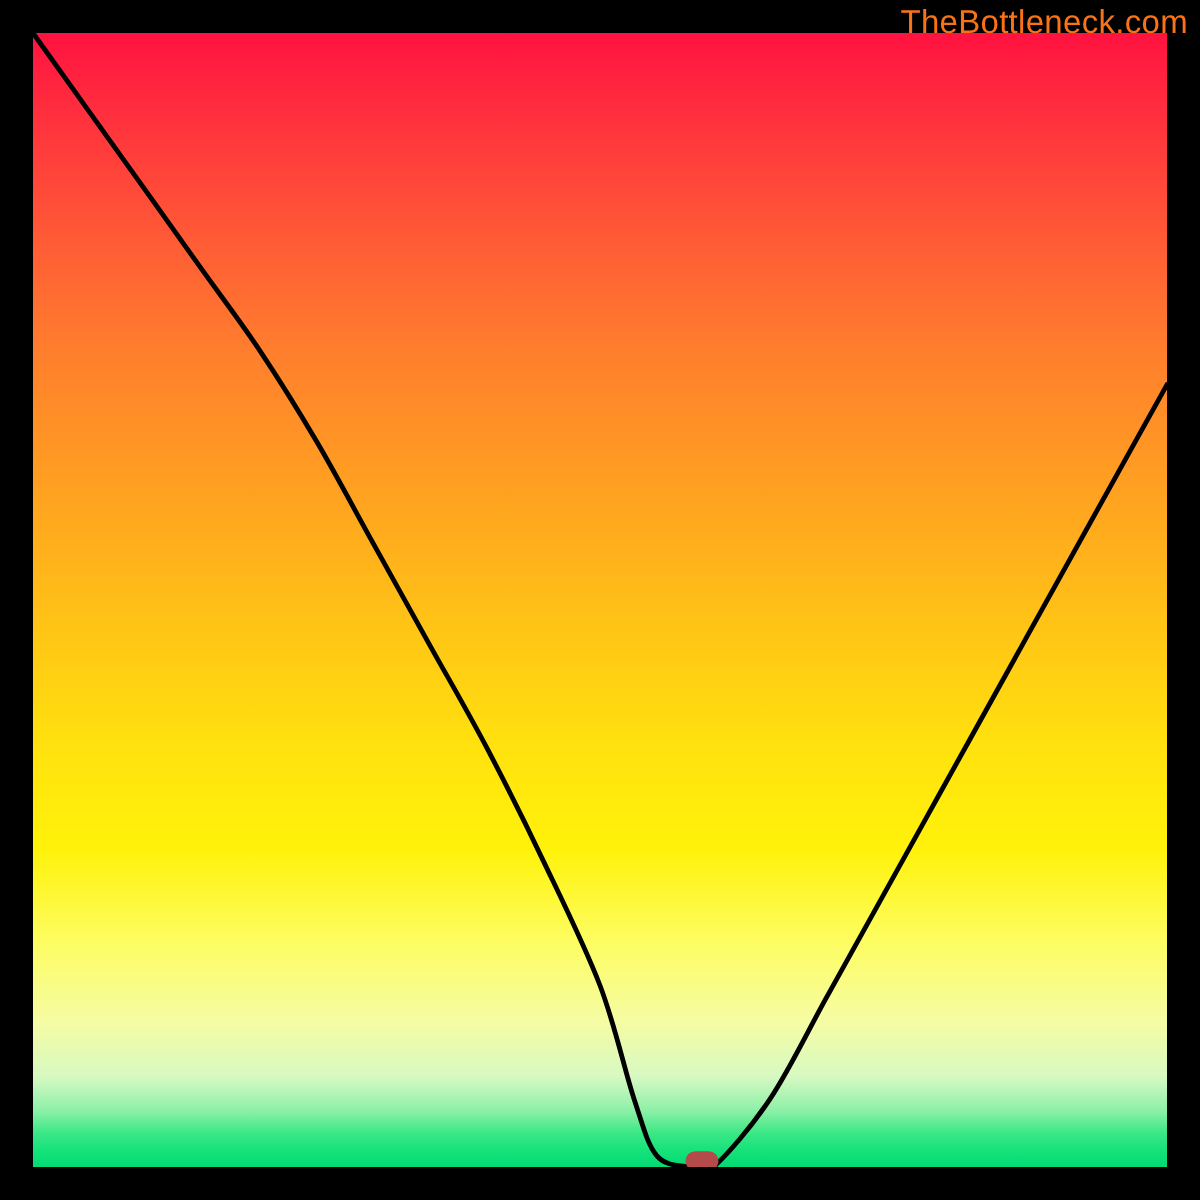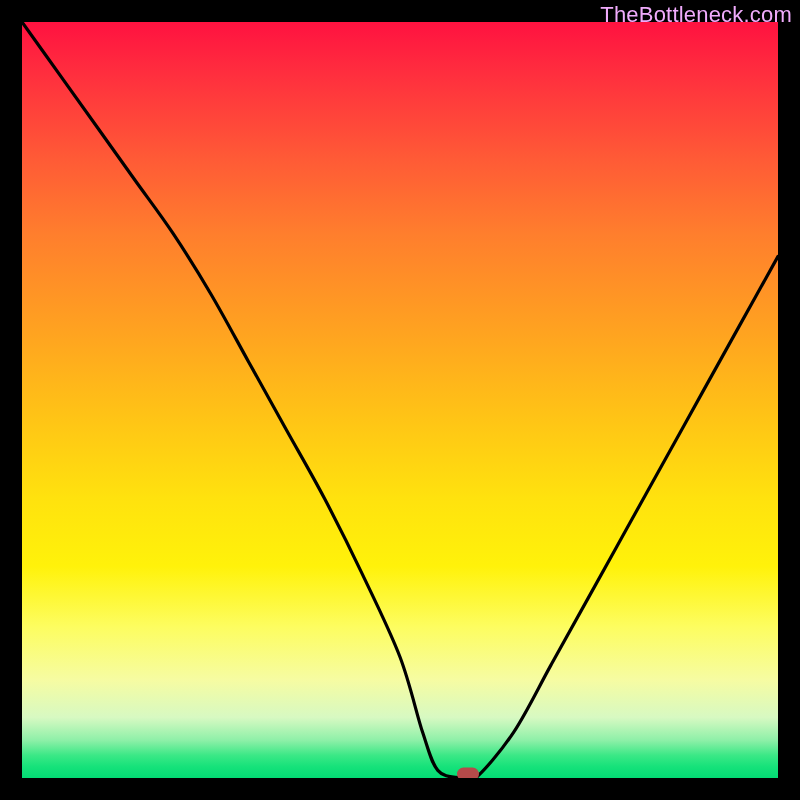--- a/index.html
+++ b/index.html
@@ -14,21 +14,21 @@
   .frame {
     position: relative;
     width: 800px;
     height: 800px;
     background: #000;
   }
   .watermark {
     position: absolute;
     top: 2px;
     right: 8px;
-    color: #f0abfc;
+    color: #f97316;
     font-size: 22px;
     font-weight: 500;
     letter-spacing: 0.2px;
     z-index: 20;
   }
   
   .plot {
     position: absolute;
     left: 22px;
     top: 22px;

